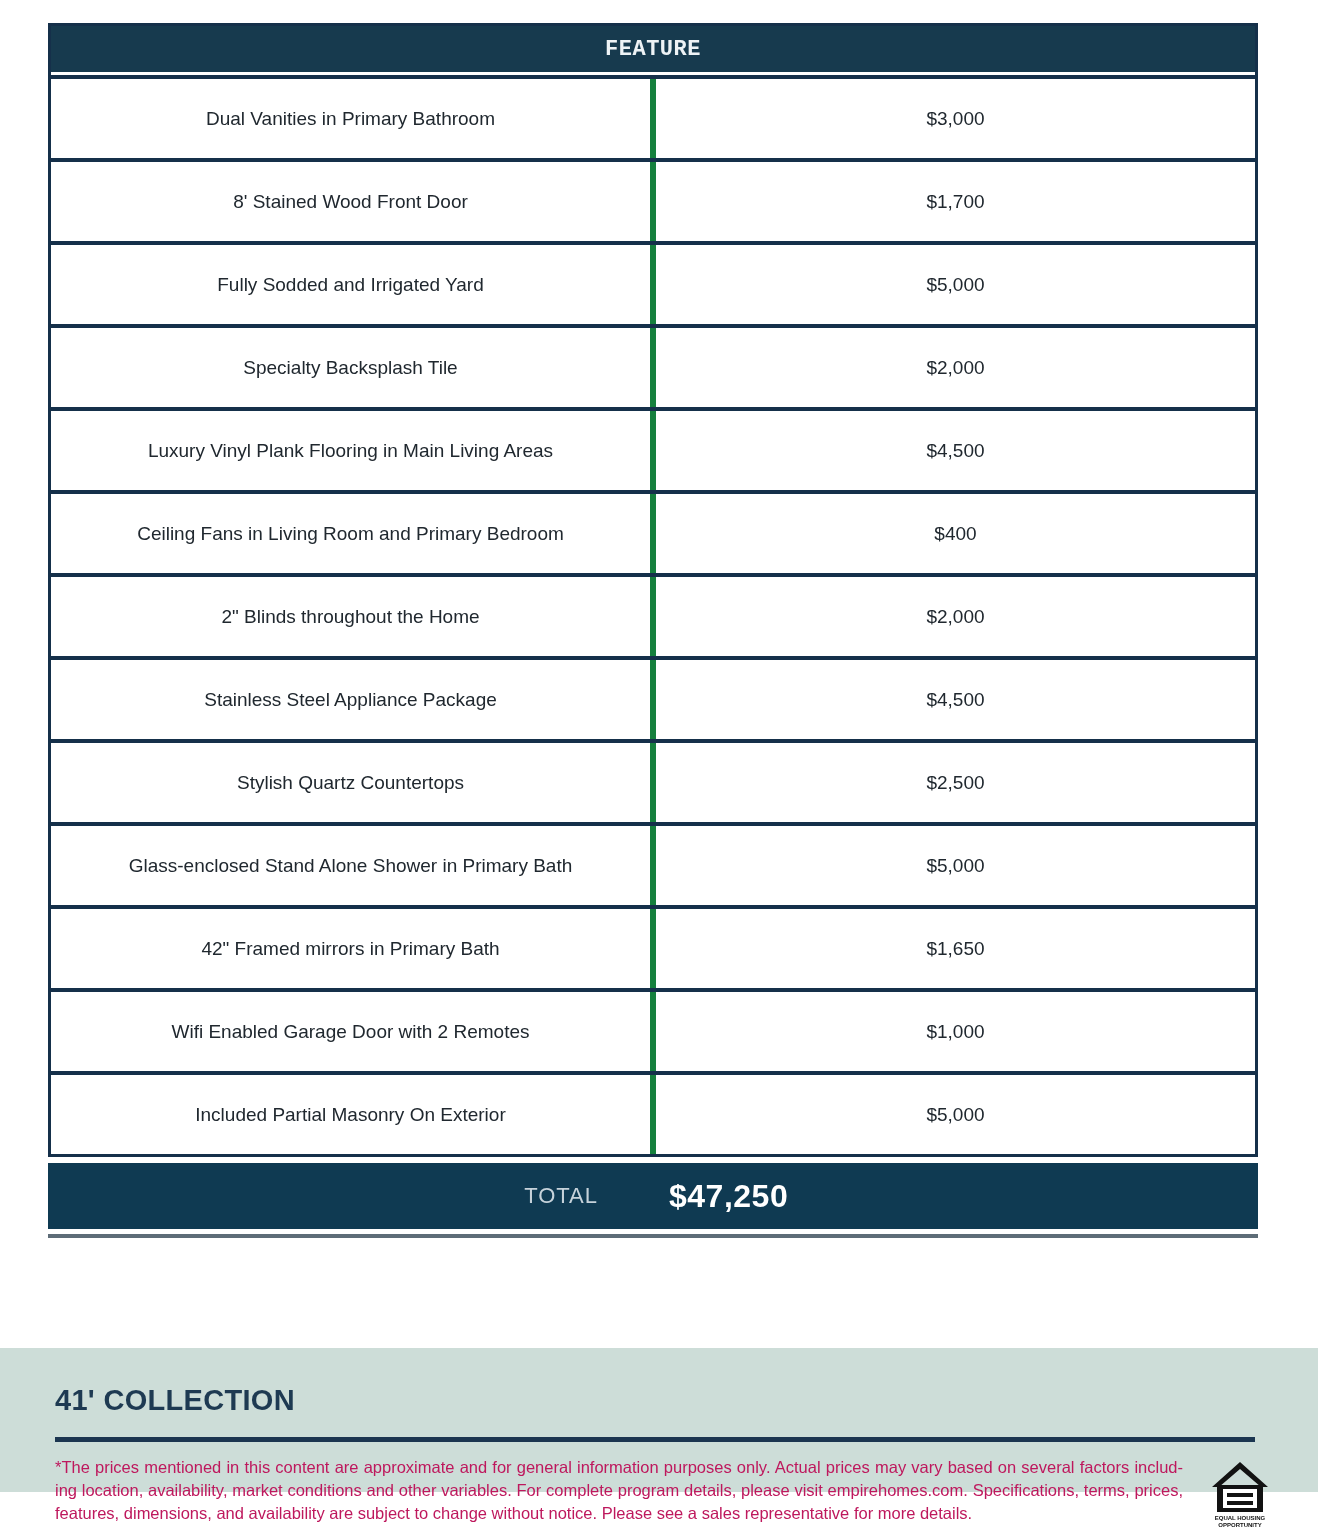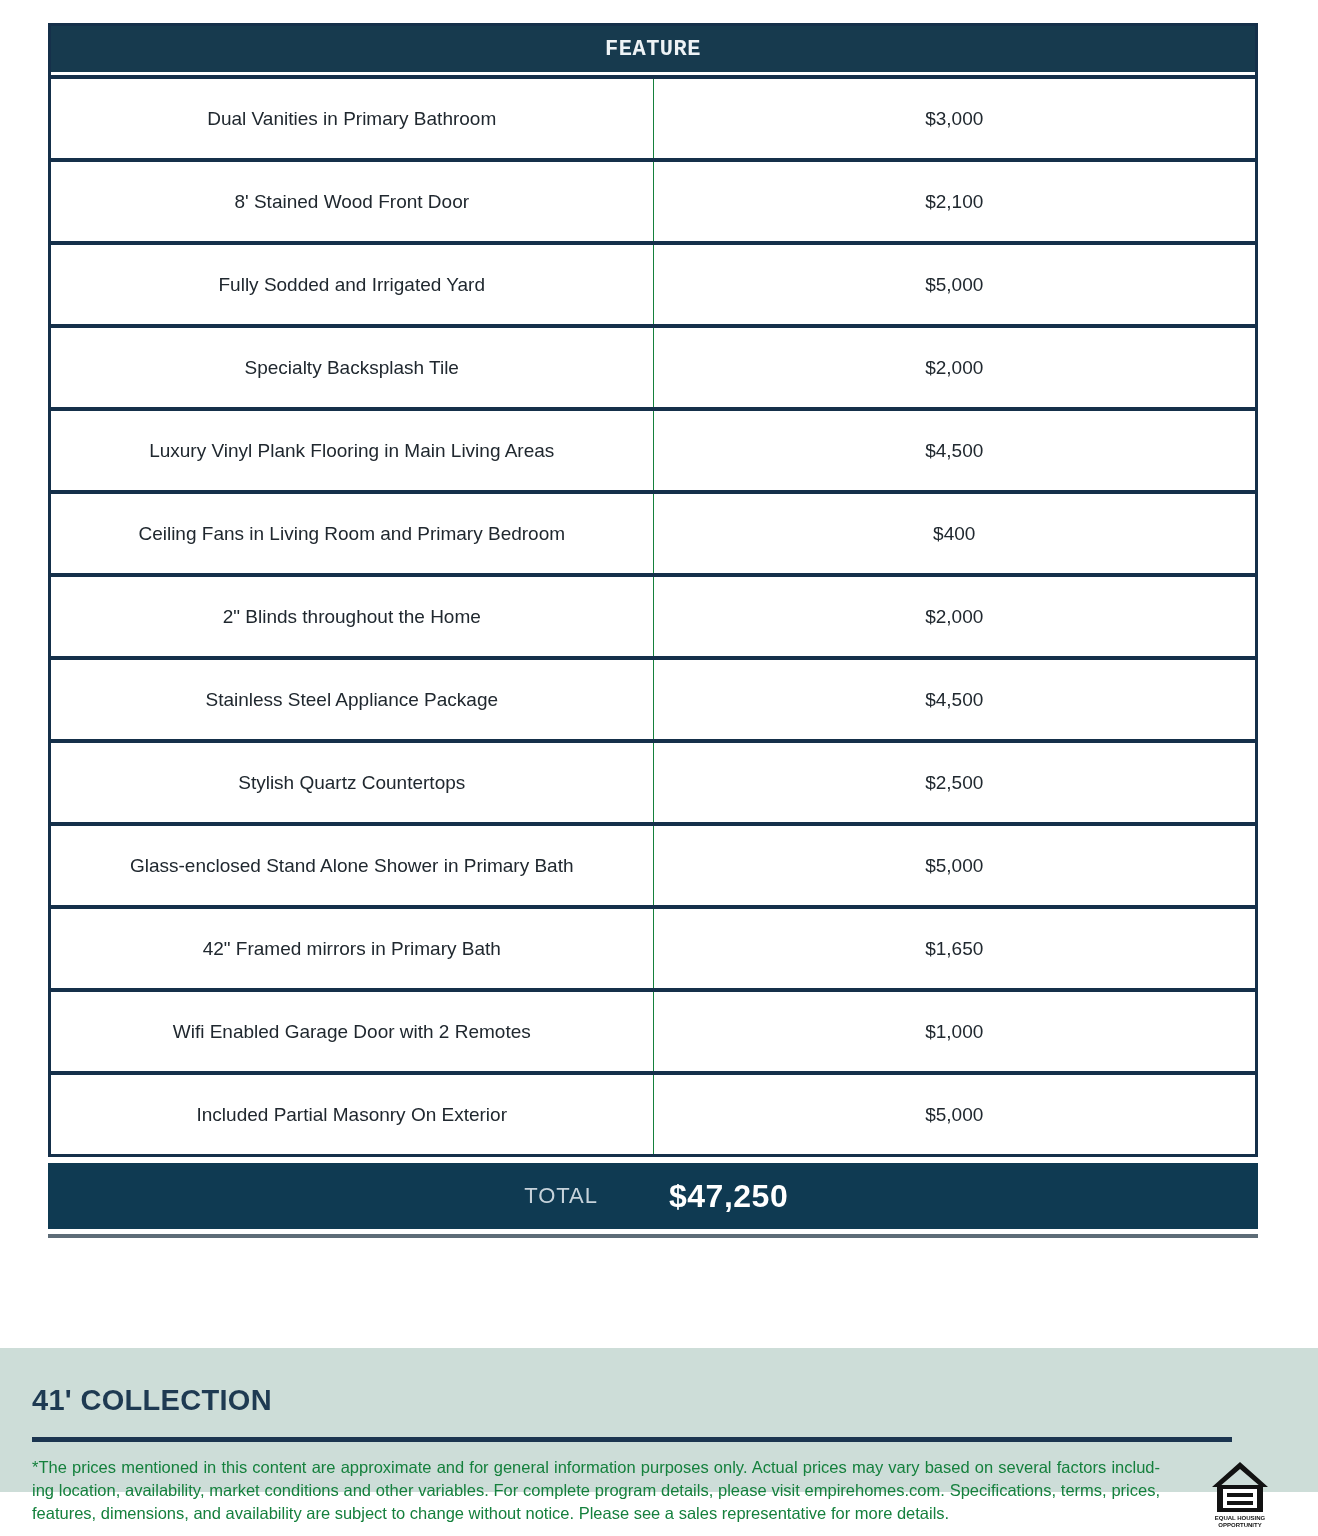--- a/index.html
+++ b/index.html
@@ -23,21 +23,21 @@
   .th {
     flex: 1; display: flex; align-items: center; justify-content: center;
     color: #eef3f6; font-size: 22px; font-weight: bold; letter-spacing: 0.5px; font-family: Liberation Mono, monospace;
   }
   .row { display: flex; height: 79px; border-top: 4px solid #15304a; background:#fff; }
   .cell {
     flex: 1; display: flex; align-items: center; justify-content: center;
     font-size: 19px; color: #20282f; text-align: center; padding: 0 18px;
     box-sizing: border-box;
   }
-  .cell.feature { border-right: 1px solid #15803d; }
+  .cell.feature { border-right: 6px solid #15803d; }
 
   
   .total-band {
     position: absolute; left: 48px; top: 1163px; width: 1210px; height: 66px;
     background: #0f3a52; display: flex; box-sizing: border-box;
   }
   .band-left {
     width: 605px; display: flex; align-items: center; justify-content: flex-end;
     padding-right: 55px; box-sizing: border-box;
     color: #c6d2da; font-size: 22px; letter-spacing: 1px; padding-left: 25px;
@@ -48,50 +48,50 @@
   }
   .band-shadow {
     position: absolute; left: 48px; top: 1234px; width: 1210px; height: 4px;
     background: #5d6c77;
   }
 
   
   .footer {
     position: absolute; left: 0; top: 1348px; width: 1318px; height: 144px;
     background: #cdddd8; box-sizing: border-box;
-    padding: 36px 0 0 32px;
+    padding: 36px 0 0 55px;
   }
   .collection-heading {
     margin: 0; font-size: 29px; font-weight: bold; color: #1e3a52;
     letter-spacing: 0.3px;
   }
   .rule { margin-top: 20px; width: 1200px; height: 5px; background: #1b3550; }
   .disclaimer {
     margin: 14px 0 0 0; width: 1128px;
-    font-size: 16.5px; line-height: 23px; color: #15803d;
+    font-size: 16.5px; line-height: 23px; color: #be185d;
     text-align: justify;
   }
   .eho-logo { position: absolute; right: 50px; top: 114px; width: 56px; height: 68px; }
   .eho-logo svg { display: block; }
 </style>
 </head>
 <body>
 
 <div class="tbl">
   <div class="thead">
     <div class="th">FEATURE</div>
   </div>
 
   <div class="row">
     <div class="cell feature">Dual Vanities in Primary Bathroom</div>
     <div class="cell">$3,000</div>
   </div>
   <div class="row">
     <div class="cell feature">8' Stained Wood Front Door</div>
-    <div class="cell">$2,100</div>
+    <div class="cell">$1,700</div>
   </div>
   <div class="row">
     <div class="cell feature">Fully Sodded and Irrigated Yard</div>
     <div class="cell">$5,000</div>
   </div>
   <div class="row">
     <div class="cell feature">Specialty Backsplash Tile</div>
     <div class="cell">$2,000</div>
   </div>
   <div class="row">

